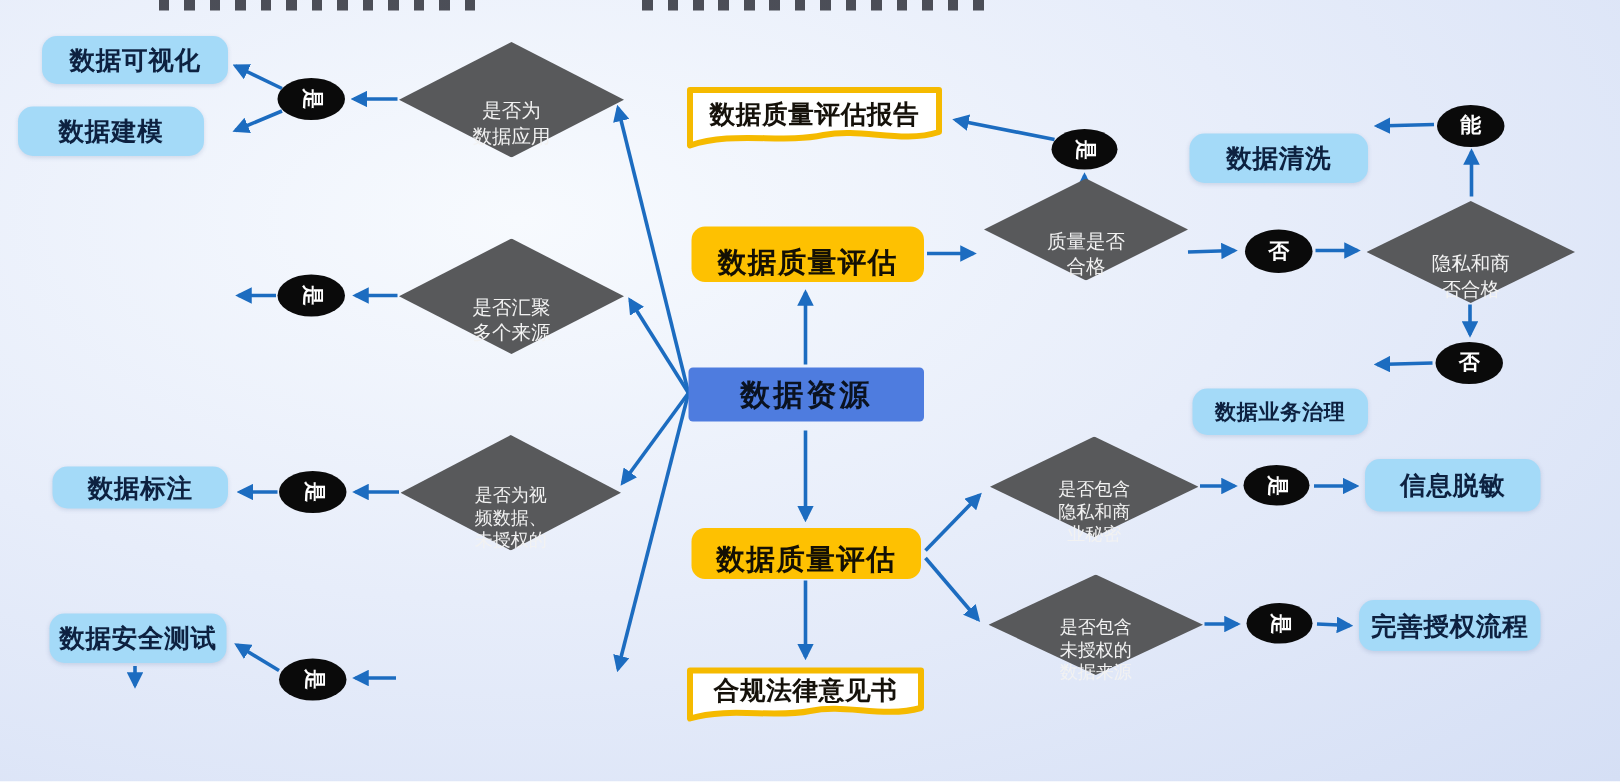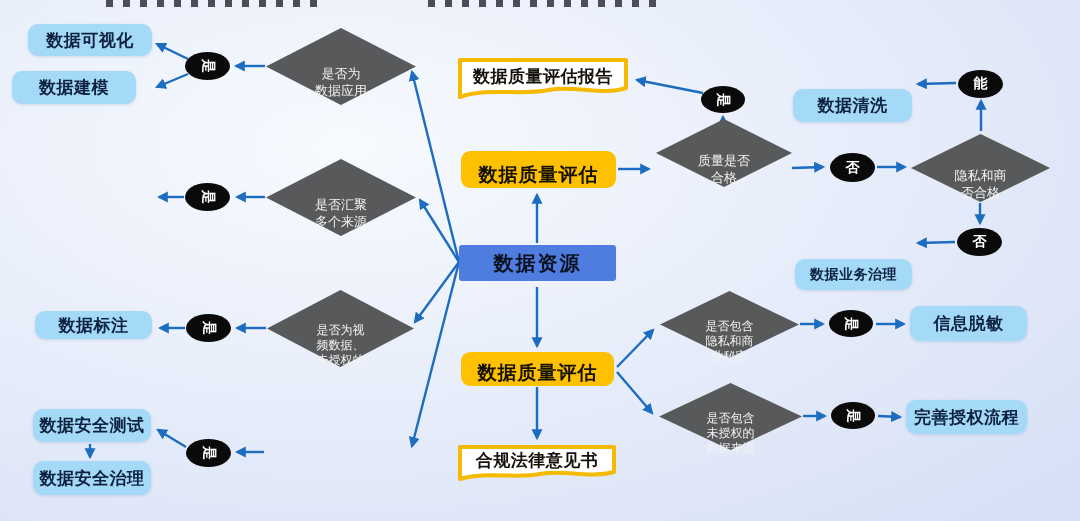--- a/index.html
+++ b/index.html
@@ -93,23 +93,20 @@
     </div>
   <div class="lb" style="left:12px;top:71px;width:124px;height:33px;">
       <span>数据建模</span>
     </div>
   <div class="lb" style="left:35px;top:311px;width:117px;height:28px;">
       <span>数据标注</span>
     </div>
   <div class="lb fs15" style="left:33px;top:409px;width:118px;height:33px;">
       <span>数据安全测试</span>
     </div>
-  <div class="lb fs15" style="left:33px;top:461px;width:118px;height:34px;">
-      <span>数据安全治理</span>
-    </div>
 
   <div class="lb" style="left:793px;top:69px;width:119px;height:33px;margin-top:20px;">
       <span>数据清洗</span>
     </div>
   <div class="lb fs14" style="left:795px;top:228px;width:117px;height:31px;">
       <span>数据业务治理</span>
     </div>
   <div class="lb fs15" style="left:906px;top:400px;width:121px;height:34px;">
       <span>完善授权流程</span>
     </div>

